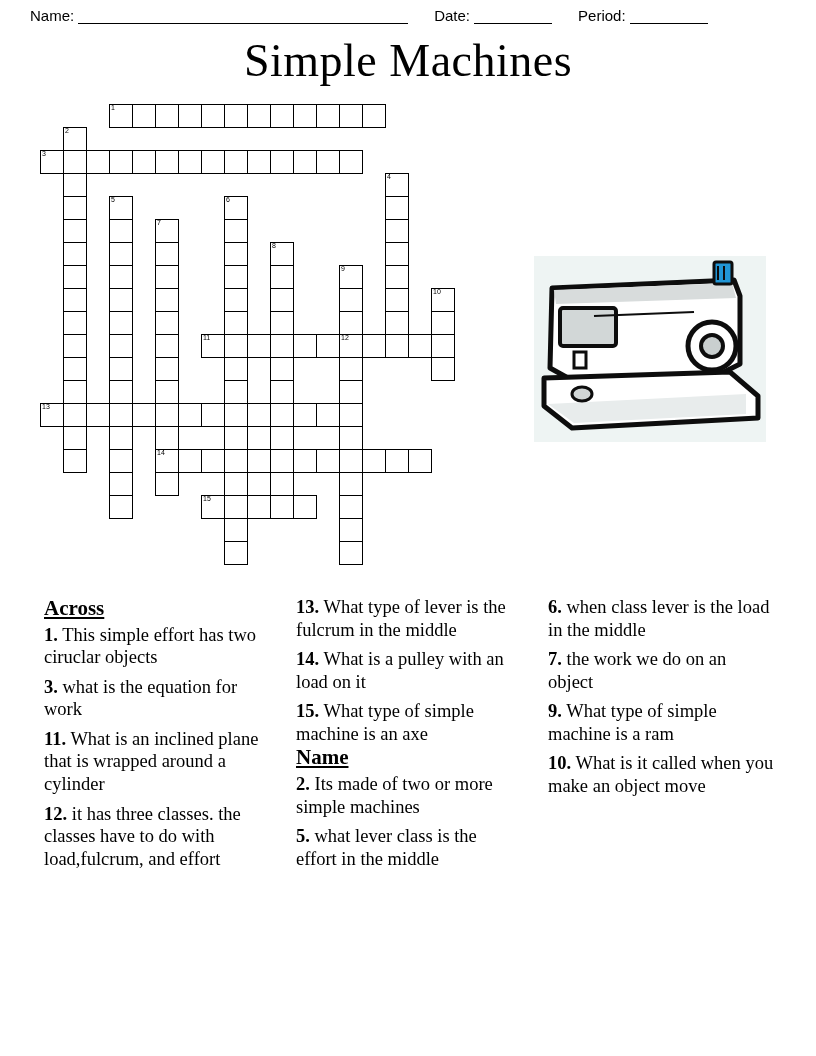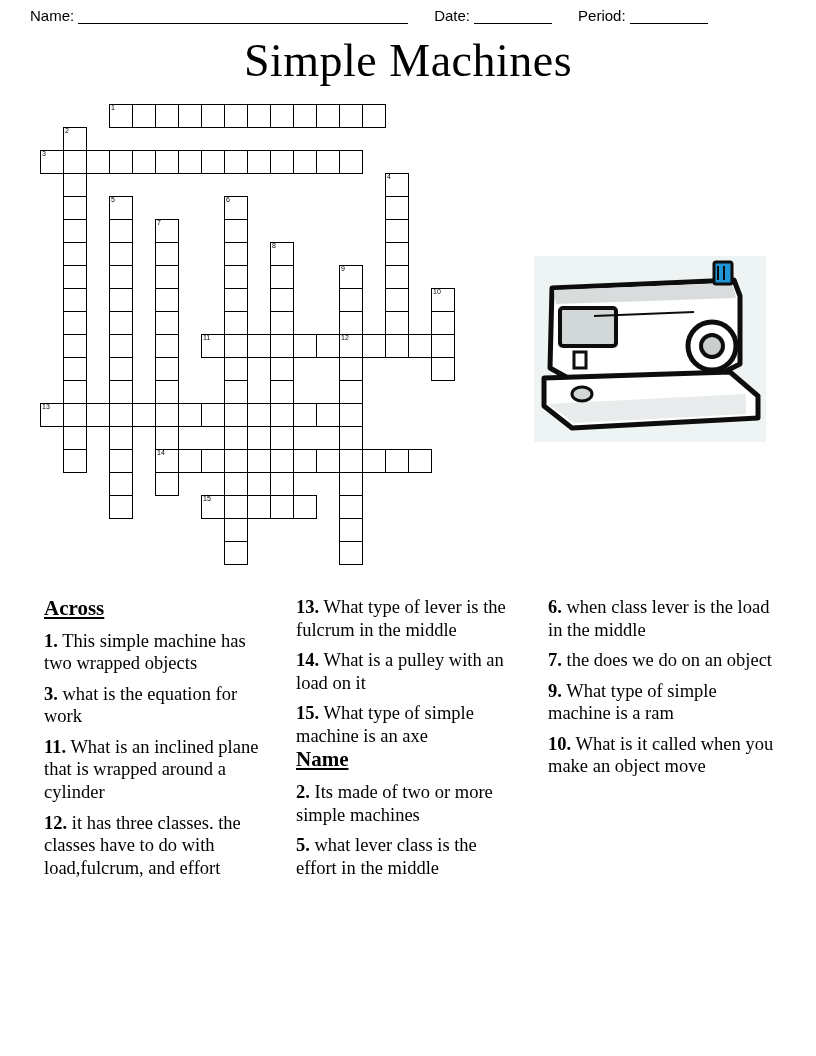--- a/index.html
+++ b/index.html
@@ -106,21 +106,21 @@
     line-height: 1.22;
   }
   .clue-head {
     font-weight: bold;
     text-decoration: underline;
     font-size: 21px;
     margin: 0 0 2px 0;
     break-inside: avoid;
   }
   .clue {
-    margin: 8px 0 7px 0;
+    margin: 0 0 7px 0;
     break-inside: avoid-column;
   }
   .clue b { font-weight: bold; }
 </style>
 </head>
 <body>
 
 <div class="page">
 
   <div class="header-line">
@@ -335,32 +335,32 @@
       <path d="M10 122 L196 116 L224 140 L224 162 L38 172 L10 150 Z" fill="#ffffff" stroke="#0d0d0d" stroke-width="5" stroke-linejoin="round"></path>
       <path d="M14 148 L212 138 L212 158 L40 167 Z" fill="#e8ecec"></path>
       <ellipse cx="48" cy="138" rx="10" ry="7" fill="#d2d7d7" stroke="#0d0d0d" stroke-width="3"></ellipse>
       <line x1="60" y1="60" x2="160" y2="56" stroke="#0d0d0d" stroke-width="2"></line>
     </svg>
   </div>
 
   <div class="clues">
     <div class="clue-head">Across</div>
     <div id="across-list">
-        <p class="clue"><b>1.</b><span> This simple machine has two wrapped objects</span></p>
+        <p class="clue"><b>1.</b><span> This simple effort has two ciruclar objects</span></p>
         <p class="clue"><b>3.</b><span> what is the equation for work</span></p>
         <p class="clue"><b>11.</b><span> What is an inclined plane that is wrapped around a cylinder</span></p>
         <p class="clue"><b>12.</b><span> it has three classes. the classes have to do with load,fulcrum, and effort</span></p>
         <p class="clue"><b>13.</b><span> What type of lever is the fulcrum in the middle</span></p>
         <p class="clue"><b>14.</b><span> What is a pulley with an load on it</span></p>
         <p class="clue"><b>15.</b><span> What type of simple machine is an axe</span></p>
       </div>
     <div class="clue-head">Name</div>
     <div id="down-list">
         <p class="clue"><b>2.</b><span> Its made of two or more simple machines</span></p>
         <p class="clue"><b>5.</b><span> what lever class is the effort in the middle</span></p>
         <p class="clue"><b>6.</b><span> when class lever is the load in the middle</span></p>
-        <p class="clue"><b>7.</b><span> the does we do on an object</span></p>
+        <p class="clue"><b>7.</b><span> the work we do on an object</span></p>
         <p class="clue"><b>9.</b><span> What type of simple machine is a ram</span></p>
         <p class="clue"><b>10.</b><span> What is it called when you make an object move</span></p>
       </div>
   </div>
 
 </div>
 
 </body></html>

